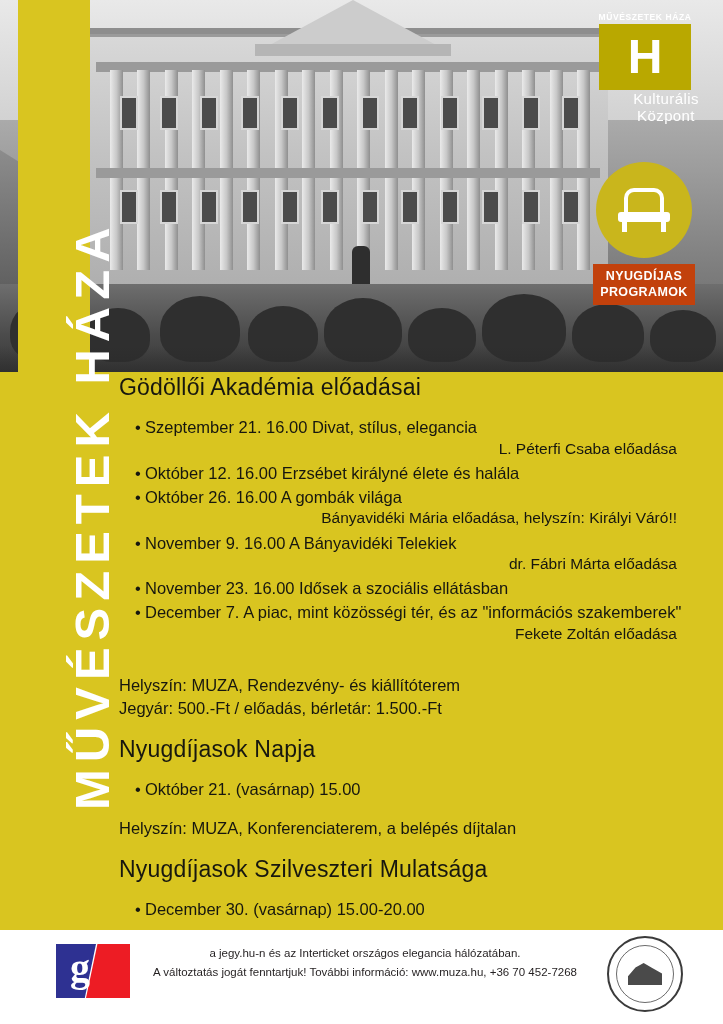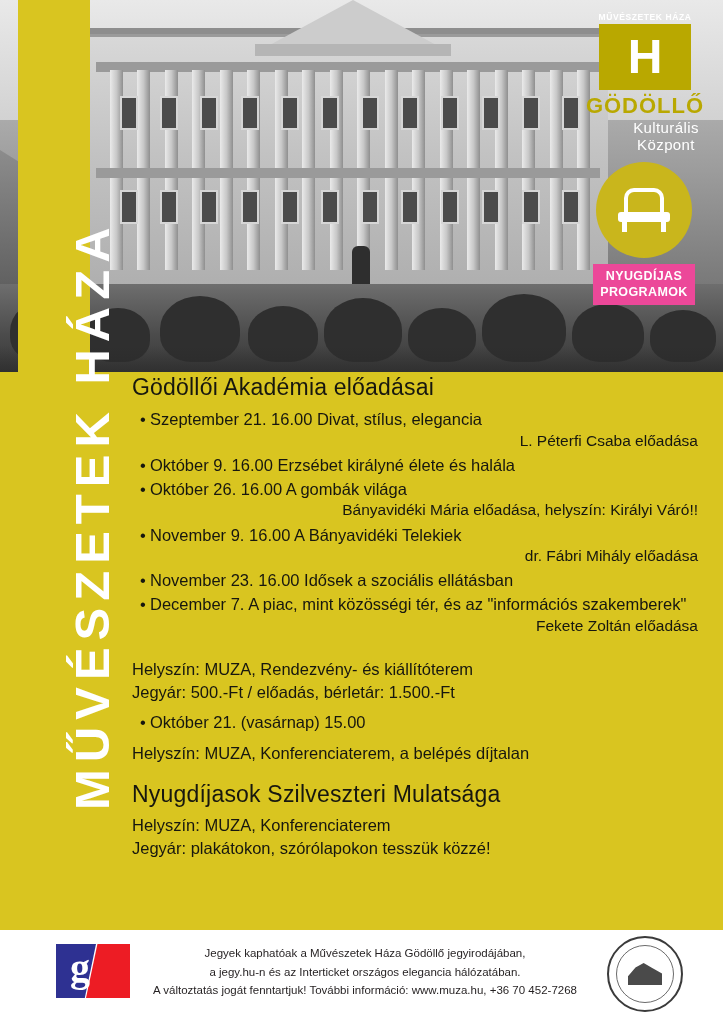--- a/index.html
+++ b/index.html
@@ -125,33 +125,33 @@
   
   .main-yellow {
     position: absolute;
     left: 0; top: 372px; width: 723px; height: 558px;
     background: #d9c520;
     z-index: 3;
   }
 
   .content {
     position: absolute;
-    left: 132px; top: 374px; width: 590px;
+    left: 119px; top: 374px; width: 590px;
     z-index: 8;
     color: #1c1c14;
   }
   .sec-title {
     font-size: 23px;
     font-weight: normal;
     margin: 0 0 6px 0;
     color: #17170f;
     letter-spacing: .2px;
   }
   .sec-title.second { margin-top: 16px; }
-  ul.items { list-style: none; margin: 8px; padding: 0; }
+  ul.items { list-style: none; margin: 16px; padding: 0; }
   ul.items li { margin: 0 0 2px 0; }
   .bullet-line {
     font-size: 16.5px;
     color: #17170f;
     margin: 0;
     padding-left: 10px;
     position: relative;
     line-height: 1.32;
   }
   .bullet-line::before {
@@ -221,21 +221,21 @@
     border: 4px solid #ffffff; border-radius: 10px 10px 0 0; border-bottom: none;
   }
   .chair-seat {
     position: absolute; left: 0; top: 24px; width: 52px; height: 10px;
     background: #ffffff; border-radius: 3px;
   }
   .chair-leg-l { position: absolute; left: 4px; top: 34px; width: 5px; height: 10px; background:#ffffff; }
   .chair-leg-r { position: absolute; right: 4px; top: 34px; width: 5px; height: 10px; background:#ffffff; }
   .badge-text {
     margin-top: 6px;
-    background: #ec4899;
+    background: #c2410c;
     color: #ffffff;
     font-weight: bold;
     font-size: 12.5px;
     line-height: 1.25;
     padding: 5px 4px;
     letter-spacing: .4px;
   }
 
   
   .footer {
@@ -376,21 +376,20 @@
 
   <div class="main-yellow"></div>
 
   <div class="left-band">
     <div class="left-band-text">MŰVÉSZETEK HÁZA</div>
   </div>
 
   <div class="logo-box">
     <div class="logo-top-label">MŰVÉSZETEK HÁZA</div>
     <div class="logo-m">H</div>
-    <div class="logo-godollo">GÖDÖLLŐ</div>
     <div class="logo-kult">Kulturális Központ</div>
   </div>
 
   <div class="badge">
     <div class="badge-circle">
       <div class="chair">
         <div class="chair-back"></div>
         <div class="chair-seat"></div>
         <div class="chair-leg-l"></div>
         <div class="chair-leg-r"></div>
@@ -404,63 +403,68 @@
 
   <div class="content">
 
     <h2 class="sec-title">Gödöllői Akadémia előadásai</h2>
     <ul class="items">
       <li>
         <p class="bullet-line">Szeptember 21. 16.00 Divat, stílus, elegancia</p>
         <p class="sub-line">L. Péterfi Csaba előadása</p>
       </li>
       <li>
-        <p class="bullet-line">Október 9. 16.00 Erzsébet királyné élete és halála</p>
+        <p class="bullet-line">Október 12. 16.00 Erzsébet királyné élete és halála</p>
       </li>
       <li>
         <p class="bullet-line">Október 26. 16.00 A gombák világa</p>
         <p class="sub-line">Bányavidéki Mária előadása, helyszín: Királyi Váró!!</p>
       </li>
       <li>
         <p class="bullet-line">November 9. 16.00 A Bányavidéki Telekiek</p>
-        <p class="sub-line">dr. Fábri Mihály előadása</p>
+        <p class="sub-line">dr. Fábri Márta előadása</p>
       </li>
       <li>
         <p class="bullet-line">November 23. 16.00 Idősek a szociális ellátásban</p>
       </li>
       <li>
         <p class="bullet-line">December 7. A piac, mint közösségi tér, és az "információs szakemberek"</p>
         <p class="sub-line">Fekete Zoltán előadása</p>
       </li>
     </ul>
     <div class="spacer-12"></div>
     <p class="plain-line">Helyszín: MUZA, Rendezvény- és kiállítóterem</p>
     <p class="plain-line">Jegyár: 500.-Ft / előadás, bérletár: 1.500.-Ft</p>
 
+    <h2 class="sec-title second">Nyugdíjasok Napja</h2>
     <ul class="items">
       <li>
         <p class="bullet-line">Október 21. (vasárnap) 15.00</p>
       </li>
     </ul>
     <p class="plain-line">Helyszín: MUZA, Konferenciaterem, a belépés díjtalan</p>
 
     <h2 class="sec-title second">Nyugdíjasok Szilveszteri Mulatsága</h2>
+    <ul class="items">
+      <li>
+        <p class="bullet-line">December 30. (vasárnap) 15.00-20.00</p>
+      </li>
+    </ul>
     <p class="plain-line">Helyszín: MUZA, Konferenciaterem</p>
     <p class="plain-line">Jegyár: plakátokon, szórólapokon tesszük közzé!</p>
   </div>
 
   <div class="footer">
     <div class="footer-logo-left">
       <div class="fl-blue"></div>
       <div class="fl-red"></div>
       <div class="fl-g">g</div>
     </div>
 
     <div class="footer-text">
-      <div>Jegyek kaphatóak a Művészetek Háza Gödöllő jegyirodájában,</div>
       <div>a jegy.hu-n és az Interticket országos elegancia hálózatában.</div>
       <div>A változtatás jogát fenntartjuk! További információ: www.muza.hu, +36 70 452-7268</div>
     </div>
 
     <div class="footer-seal">
       <div class="seal-ring-text" style="opacity:0">GÖDÖLLŐ VÁROSI NYUGDÍJASOK EGYESÜLETE</div>
       <div class="seal-inner">
         <div class="seal-hand"></div>
       </div>
     </div>

